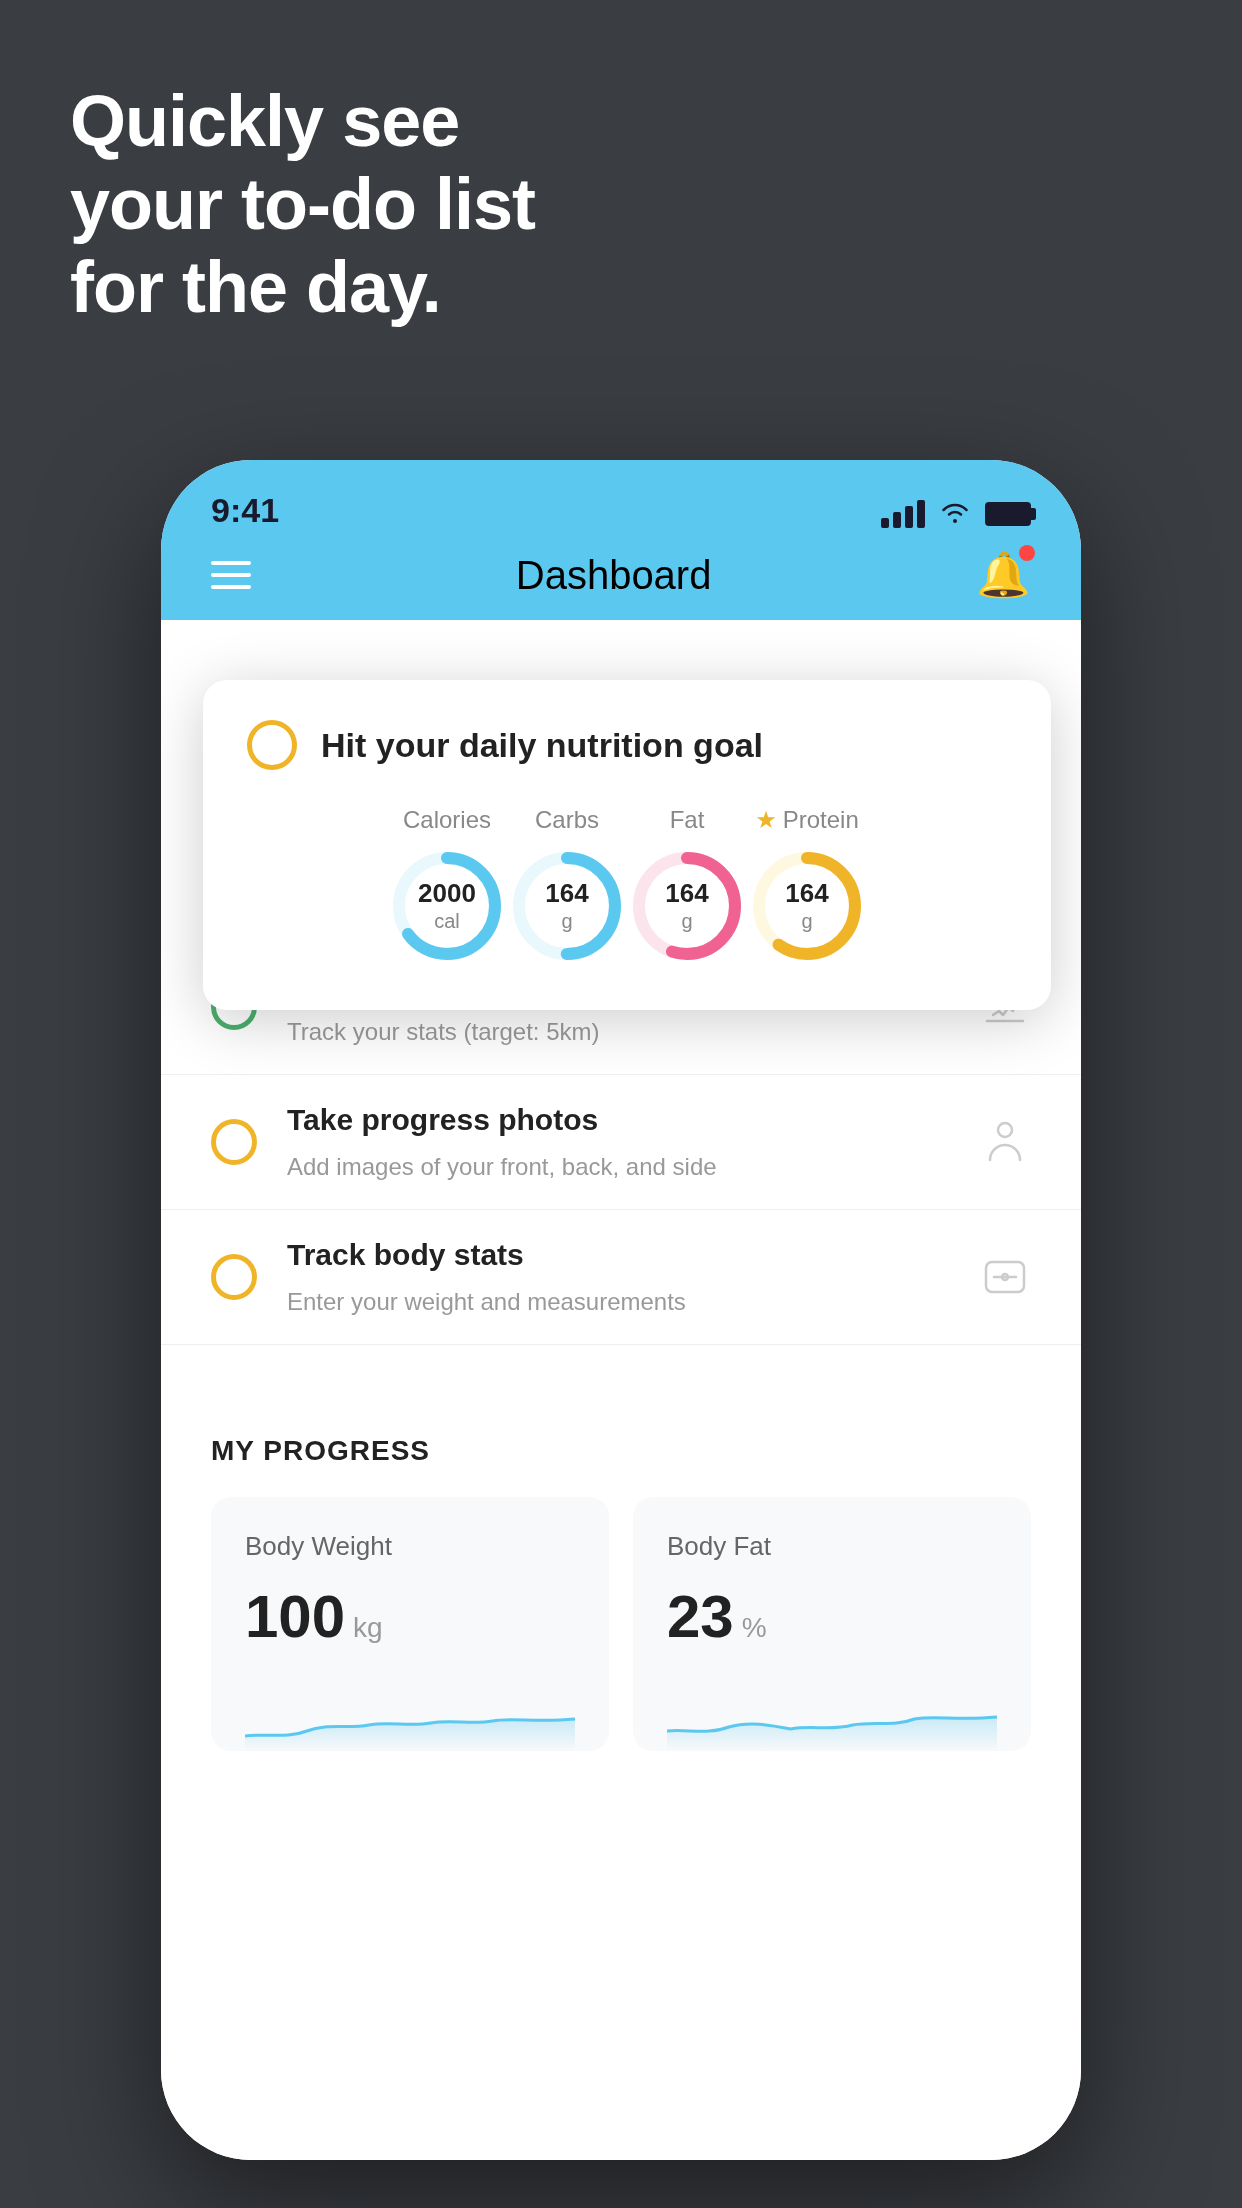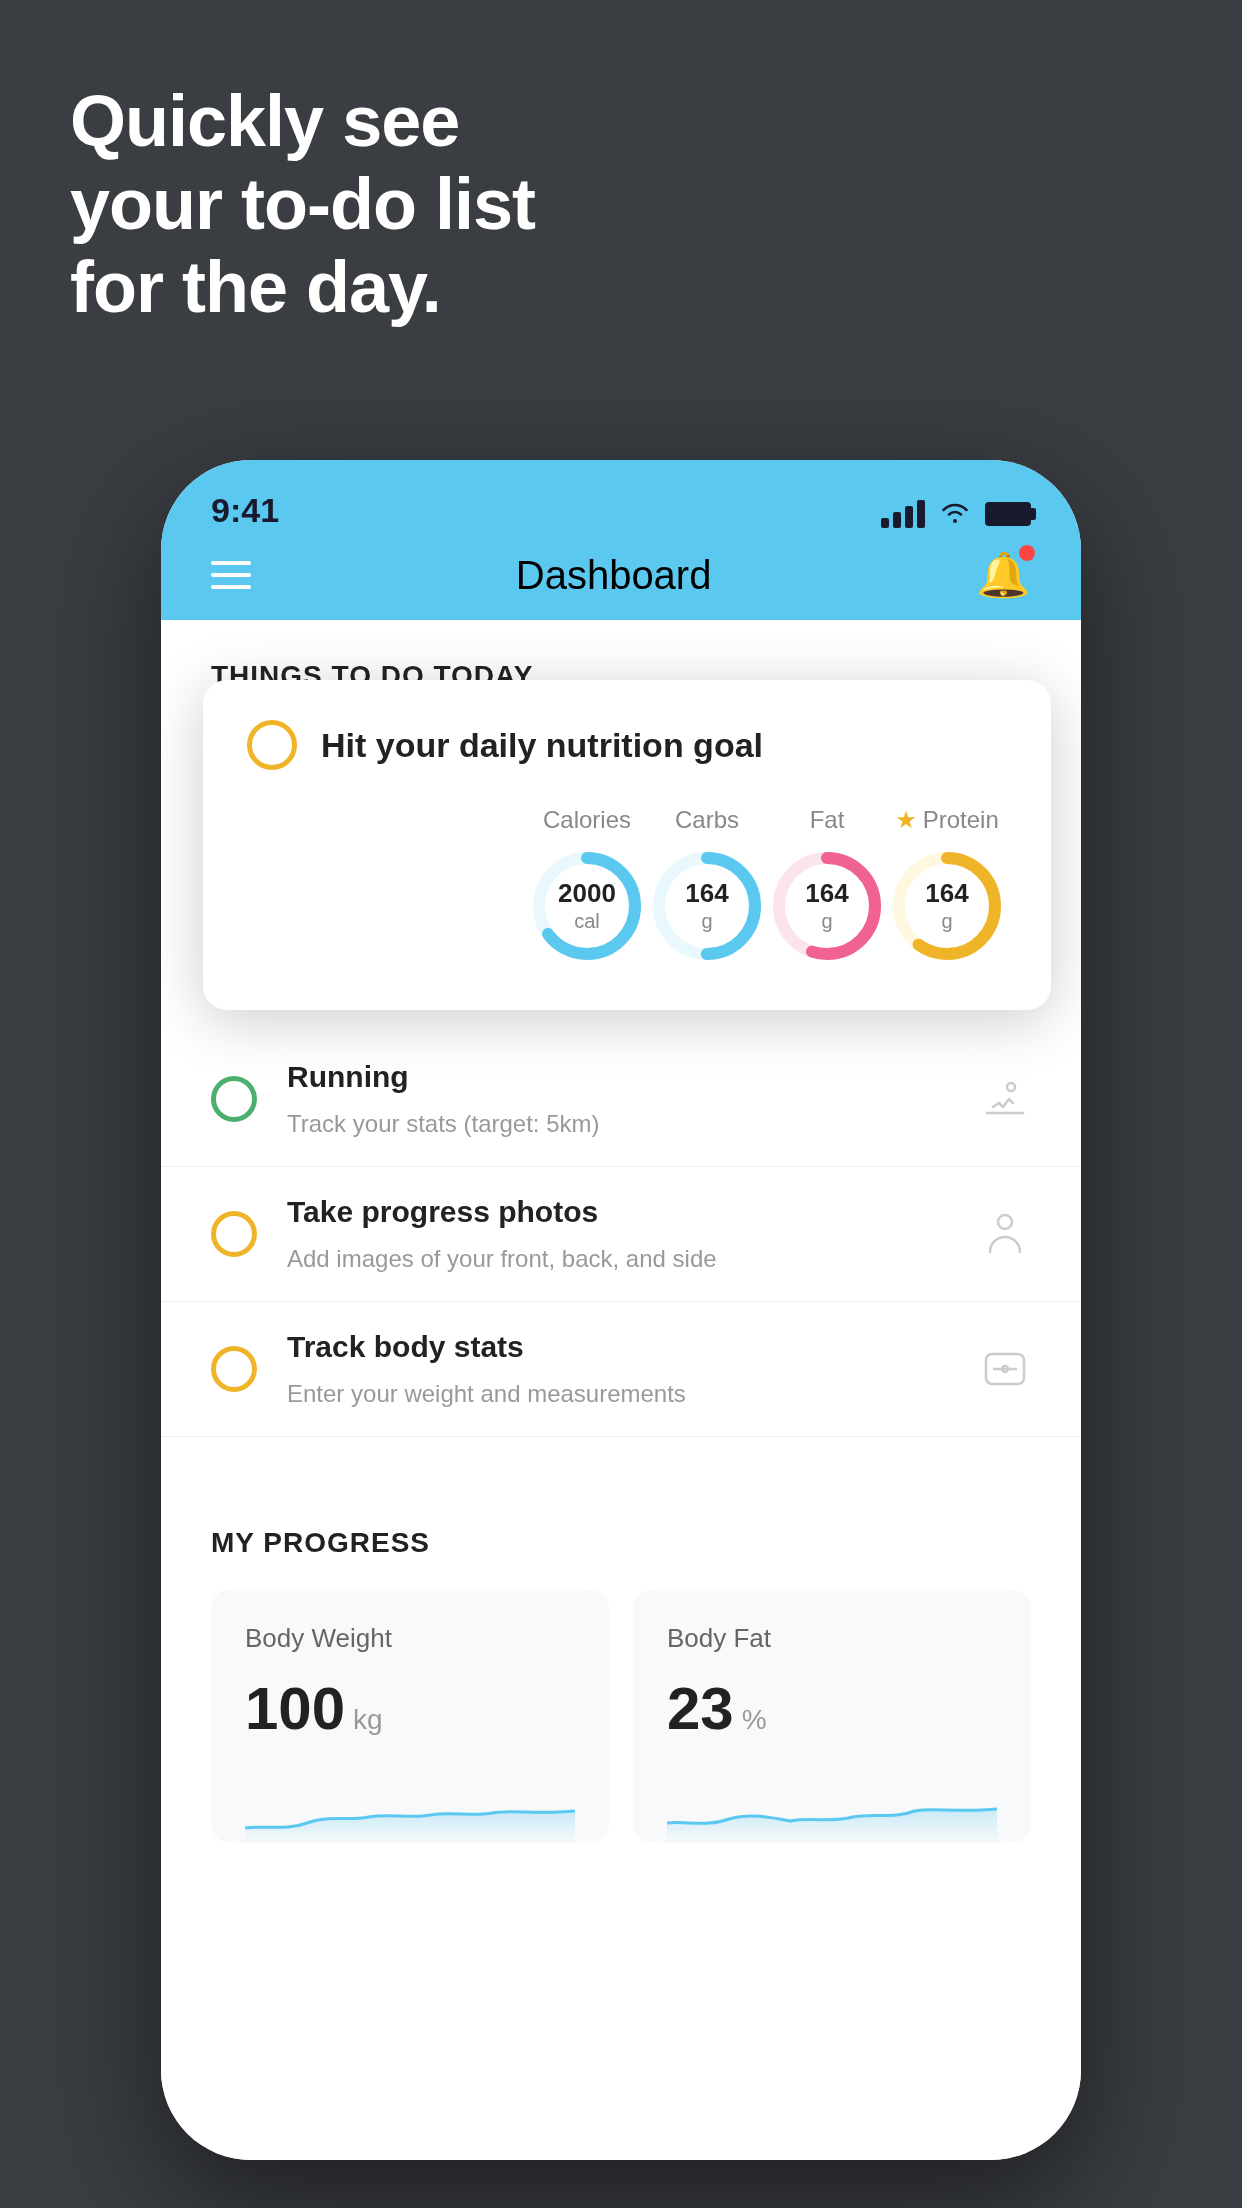--- a/index.html
+++ b/index.html
@@ -177,21 +177,21 @@
     }
 
     .card-title {
       font-size: 34px;
       font-weight: 600;
       color: #222;
     }
 
     .nutrition-circles {
       display: flex;
-      justify-content: flex-end;
+      justify-content: center;
     }
 
     .nutrition-item {
       display: flex;
       flex-direction: column;
       align-items: center;
       gap: 12px;
     }
 
     .nutrition-label {
@@ -397,21 +397,20 @@
     </div>
     <span class="nav-title">Dashboard</span>
     <div class="bell-icon">
       🔔
       <div class="bell-dot"></div>
     </div>
   </div>
 
   <div class="app-content" style="height: 1540px; overflow: hidden;">
 
-    <div class="section-header">THINGS TO DO TODAY</div>
 
     <div class="floating-card">
       <div class="card-header">
         <div class="circle-radio"></div>
         <span class="card-title">Hit your daily nutrition goal</span>
       </div>
       <div class="nutrition-circles">
 
         <div class="nutrition-item">
           <span class="nutrition-label">

